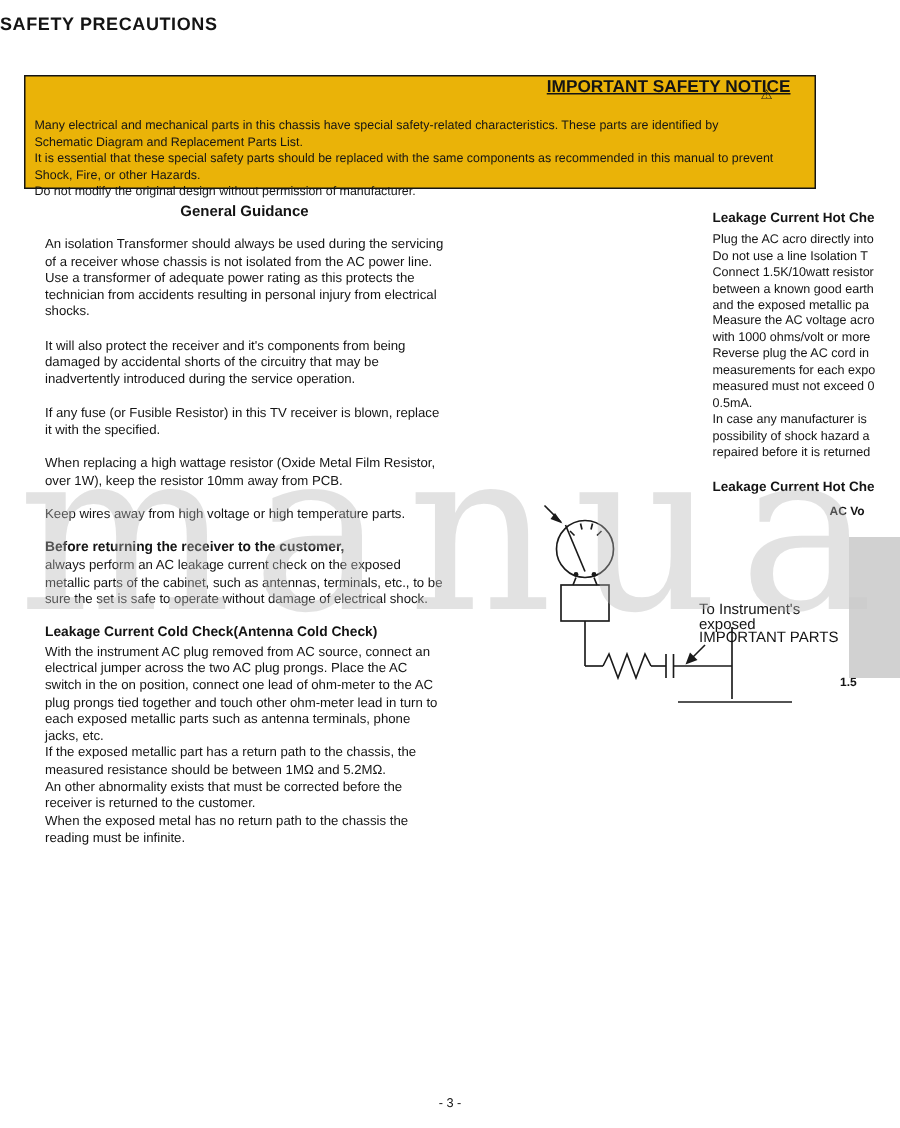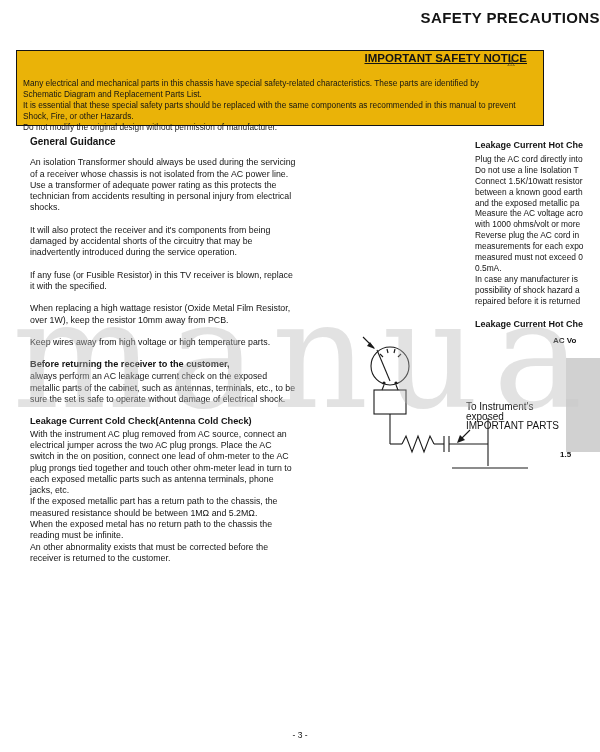--- a/index.html
+++ b/index.html
@@ -8,21 +8,21 @@
     background:#ffffff;
     font-family:"Liberation Sans", sans-serif;
     color:#141414;
     position:relative;
     overflow:hidden;
   }
   .page { position:absolute; inset:0; }
 
   .title {
     position:absolute; top:9px; left:0; right:0;
-    text-align:right; font-size:15px; font-weight:bold;
+    text-align:left; font-size:12px; font-weight:bold;
     letter-spacing:0.4px; margin:0;
   }
 
   
   .notice-box {
     position:absolute; left:16px; top:50px; width:528px; height:76px;
     border:1.6px solid #141414; box-sizing:border-box; background:#eab308;
   }
   .notice-header {
     position:absolute; top:1px; right:16px;
@@ -35,21 +35,21 @@
   .notice-body {
     position:absolute; top:17px; left:6px; right:4px;
     font-size:8.3px; line-height:11px;margin-top:10px;
   }
 
   
   .left-col {
     position:absolute; left:30px; top:136px; width:266px;
     font-size:8.8px; line-height:11.3px;
   }
-  .left-col h2 { font-size:10px; font-weight:bold; margin:0 0 10px 0; }
+  .left-col h2 { font-size:10px; font-weight:bold; margin:0 0 10px 0;text-align:center; }
   .left-col p.para { margin:0 0 11px 0; }
   .left-col p.tight { margin:0; }
   .left-col h3 {
     font-size:9.2px; font-weight:bold; 
     margin:1px 0 1px 0;
   }
 
   .right-col {
     position:absolute; left:475px; top:140px; width:125px;
     font-size:8.4px; line-height:10.9px; overflow:hidden;
@@ -109,27 +109,27 @@
     <p class="para">An isolation Transformer should always be used during the servicing of a receiver whose chassis is not isolated from the AC power line. Use a transformer of adequate power rating as this protects the technician from accidents resulting in personal injury from electrical shocks.</p>
     <p class="para">It will also protect the receiver and it's components from being damaged by accidental shorts of the circuitry that may be inadvertently introduced during the service operation.</p>
     <p class="para">If any fuse (or Fusible Resistor) in this TV receiver is blown, replace it with the specified.</p>
     <p class="para">When replacing a high wattage resistor (Oxide Metal Film Resistor, over 1W), keep the resistor 10mm away from PCB.</p>
     <p class="para">Keep wires away from high voltage or high temperature parts.</p>
     <h3>Before returning the receiver to the customer,</h3>
     <p class="para">always perform an AC leakage current check on the exposed metallic parts of the cabinet, such as antennas, terminals, etc., to be sure the set is safe to operate without damage of electrical shock.</p>
     <h3>Leakage Current Cold Check(Antenna Cold Check)</h3>
     <p class="tight">With the instrument AC plug removed from AC source, connect an electrical jumper across the two AC plug prongs. Place the AC switch in the on position, connect one lead of ohm-meter to the AC plug prongs tied together and touch other ohm-meter lead in turn to each exposed metallic parts such as antenna terminals, phone jacks, etc.</p>
     <p class="tight">If the exposed metallic part has a return path to the chassis, the measured resistance should be between 1MΩ and 5.2MΩ.</p>
+    <p class="tight">An other abnormality exists that must be corrected before the receiver is returned to the customer.</p>
     <p class="tight">When the exposed metal has no return path to the chassis the reading must be infinite.</p>
-    <p class="tight">An other abnormality exists that must be corrected before the receiver is returned to the customer.</p>
   </div>
 
   <div class="right-col">
     <h3>Leakage Current Hot Che</h3>
-    <div class="rline">Plug the AC cord directly into</div>
+    <div class="rline">Plug the AC acro directly into</div>
     <div class="rline">Do not use a line Isolation T</div>
     <div class="rline">Connect 1.5K/10watt resistor</div>
     <div class="rline">between a known good earth</div>
     <div class="rline">and the exposed metallic pa</div>
     <div class="rline">Measure the AC voltage acro</div>
     <div class="rline">with 1000 ohms/volt or more</div>
     <div class="rline">Reverse plug the AC cord in</div>
     <div class="rline">measurements for each expo</div>
     <div class="rline">measured must not exceed 0</div>
     <div class="rline">0.5mA.</div>

